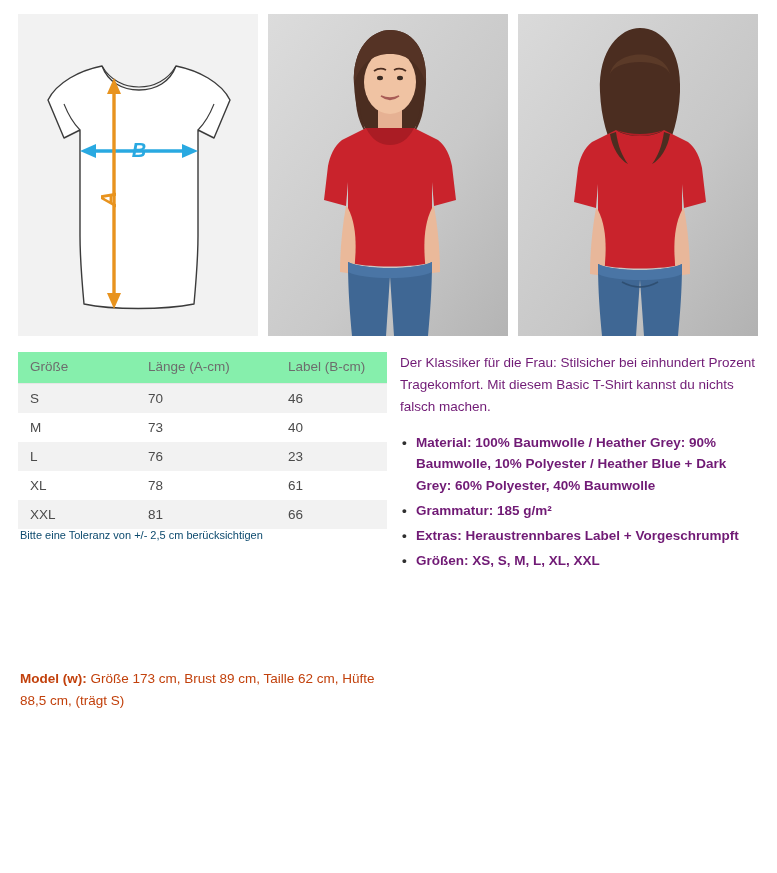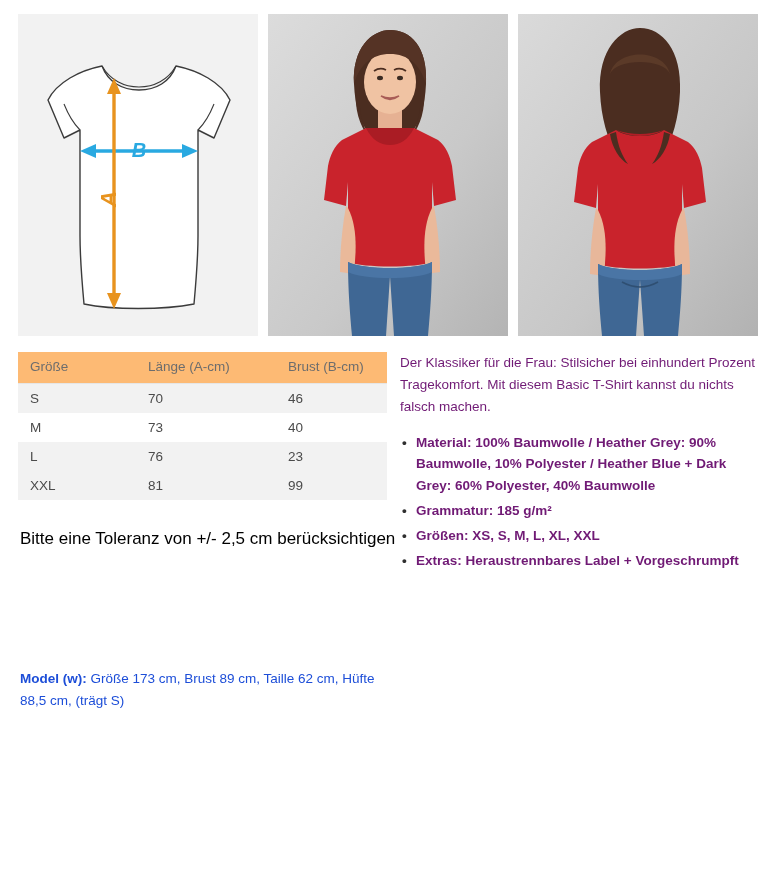--- a/index.html
+++ b/index.html
@@ -56,47 +56,47 @@
     font-size: 13.5px;
     color: #4b4b4b;
   }
   .size-table th, .size-table td {
     text-align: left;
     padding: 7px 0 7px 12px;
     font-weight: normal;
   }
   .size-table thead th {
     color: #6d6d6d;
-    background: #fdba74;
+    background: #86efac;
     padding-bottom: 9px;
     border-bottom: 1px solid #e6e6e6;
   }
   .size-table tbody tr.odd  td { background: #f2f2f2; }
   .size-table tbody tr.even td { background: #ffffff; }
   .size-table col.c1 { width: 118px; }
   .size-table col.c2 { width: 140px; }
   .size-table col.c3 { width: 111px; }
 
   .tolerance-note {
     position: absolute;
     left: 20px;
     top: 529px;
     width: 380px;
-    font-size: 17px;
-    color: #000000;
+    font-size: 11px;
+    color: #0c4a6e;
   }
 
   .model-note {
     position: absolute;
     left: 20px;
     top: 668px;
     width: 366px;
     font-size: 13.5px;
     line-height: 1.62;
-    color: #1d4ed8;
+    color: #c2410c;
   }
   .model-note b { font-weight: bold; }
 
   
   .desc {
     position: absolute;
     left: 400px;
     top: 352px;
     width: 360px;
     font-size: 13.5px;
@@ -260,56 +260,61 @@
   <table class="size-table">
     <colgroup>
       <col class="c1">
         <col class="c2">
         <col class="c3">
     </colgroup>
     <thead>
       <tr>
         <th>Größe</th>
         <th>Länge (A-cm)</th>
-        <th>Brust (B-cm)</th>
+        <th>Label (B-cm)</th>
       </tr>
     </thead>
     <tbody>
       <tr class="odd">
         <td>S</td>
         <td>70</td>
         <td>46</td>
       </tr>
       <tr class="even">
         <td>M</td>
         <td>73</td>
         <td>40</td>
       </tr>
       <tr class="odd">
         <td>L</td>
         <td>76</td>
         <td>23</td>
       </tr>
+      <tr class="even">
+        <td>XL</td>
+        <td>78</td>
+        <td>61</td>
+      </tr>
       <tr class="odd">
         <td>XXL</td>
         <td>81</td>
-        <td>99</td>
+        <td>66</td>
       </tr>
     </tbody>
   </table>
 
   <div class="tolerance-note">Bitte eine Toleranz von +/- 2,5 cm berücksichtigen</div>
 
   <div class="model-note">
     <b>Model (w):</b><span> Größe 173 cm, Brust 89 cm, Taille 62 cm, Hüfte 88,5 cm, (trägt S)</span>
   </div>
 
   <div class="desc">
     <p class="desc-intro">Der Klassiker für die Frau: Stilsicher bei einhundert Prozent Tragekomfort. Mit diesem Basic T-Shirt kannst du nichts falsch machen.</p>
     <ul>
       <li>Material: 100% Baumwolle / Heather Grey: 90% Baumwolle, 10%  Polyester / Heather Blue + Dark Grey: 60% Polyester, 40% Baumwolle</li>
       <li>Grammatur: 185 g/m²</li>
+      <li>Extras: Heraustrennbares Label + Vorgeschrumpft</li>
       <li>Größen: XS, S, M, L, XL, XXL</li>
-      <li>Extras: Heraustrennbares Label + Vorgeschrumpft</li>
     </ul>
   </div>
 
 </div>
 
 </body></html>

